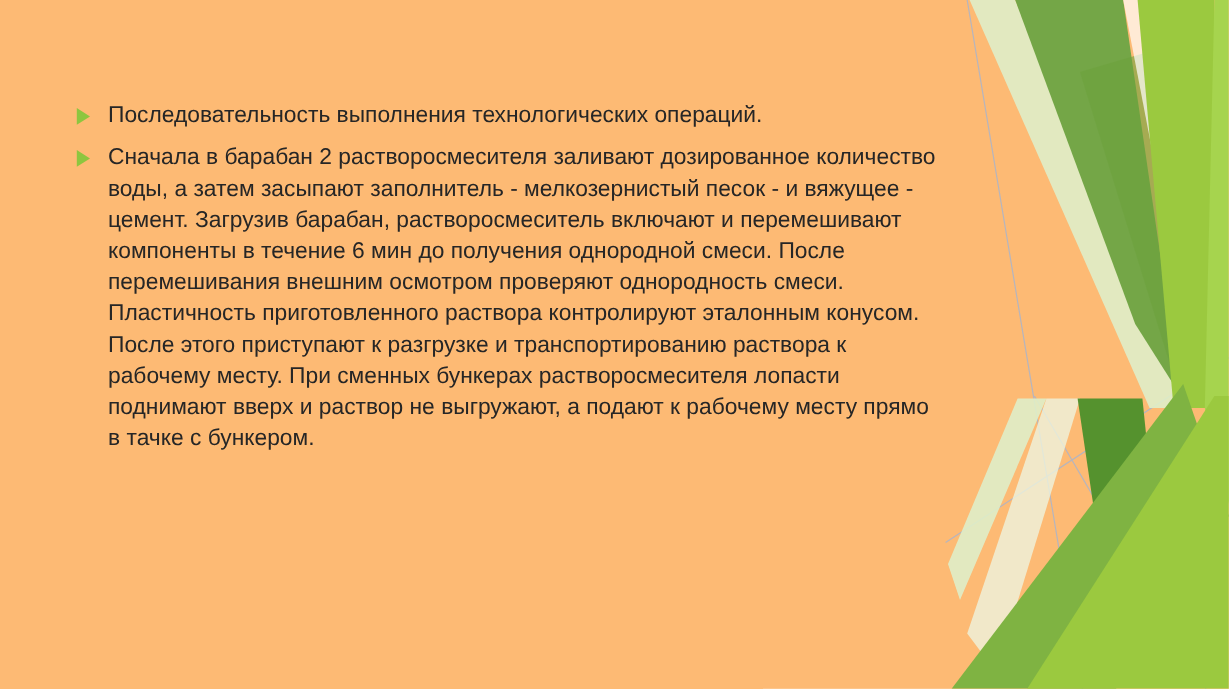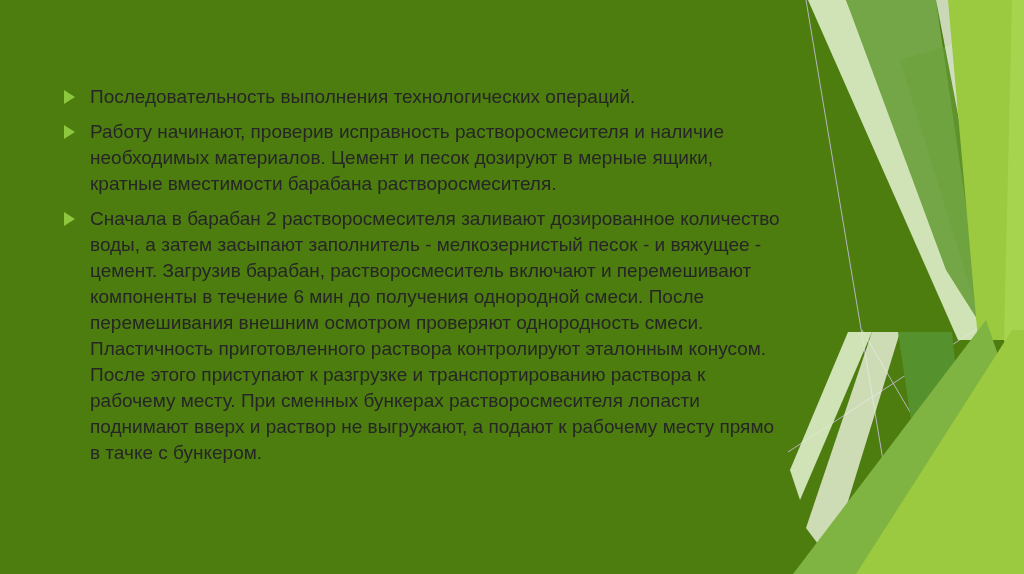--- a/index.html
+++ b/index.html
@@ -1,20 +1,20 @@
 <!DOCTYPE html>
 <html><head>
 <meta charset="utf-8">
 <style>
   html,body{margin:0;padding:0;}
   body{
     width:1024px;height:574px;overflow:hidden;background:#ffffff;
     font-family:"Liberation Sans","DejaVu Sans",sans-serif;
   }
-  .slide{position:relative;width:1024px;height:574px;background:#4d7c0f;overflow:hidden;}
+  .slide{position:relative;width:1024px;height:574px;background:#fdba74;overflow:hidden;}
   .deco-svg{position:absolute;left:0;top:0;width:1024px;height:574px;pointer-events:none;}
   .content{position:absolute;left:64px;top:84px;width:806px;}
   .bullet-item{display:flex;align-items:flex-start;margin:0 0 9px 0;}
   .marker{
     flex:0 0 auto;width:0;height:0;
     border-top:7px solid transparent;border-bottom:7px solid transparent;
     border-left:11px solid #8DC63F;
     margin:6px 15px 0 0;
   }
   .bullet-text{
@@ -48,26 +48,20 @@
     <polygon points="856,574 1012,330 1024,330 1024,574" fill="#9BC93F"></polygon>
   </svg>
 
   <div class="content">
 
     <div class="bullet-item">
       <span class="marker"></span>
       <div class="bullet-text">Последовательность выполнения технологических операций.</div>
     </div>
 
-    <div class="bullet-item">
-      <span class="marker"></span>
-      <div class="bullet-text">Работу начинают, проверив исправность растворосмесителя и наличие
-необходимых материалов. Цемент и песок дозируют в мерные ящики,
-кратные вместимости барабана растворосмесителя.</div>
-    </div>
 
     <div class="bullet-item">
       <span class="marker"></span>
       <div class="bullet-text">Сначала в барабан 2 растворосмесителя заливают дозированное количество
 воды, а затем засыпают заполнитель - мелкозернистый песок - и вяжущее -
 цемент. Загрузив барабан, растворосмеситель включают и перемешивают
 компоненты в течение 6 мин до получения однородной смеси. После
 перемешивания внешним осмотром проверяют однородность смеси.
 Пластичность приготовленного раствора контролируют эталонным конусом.
 После этого приступают к разгрузке и транспортированию раствора к

